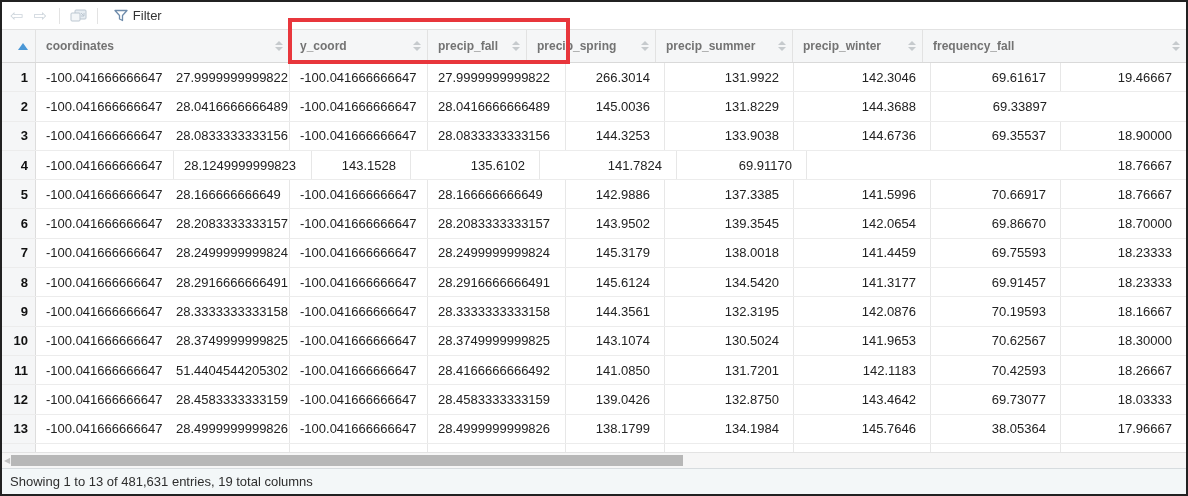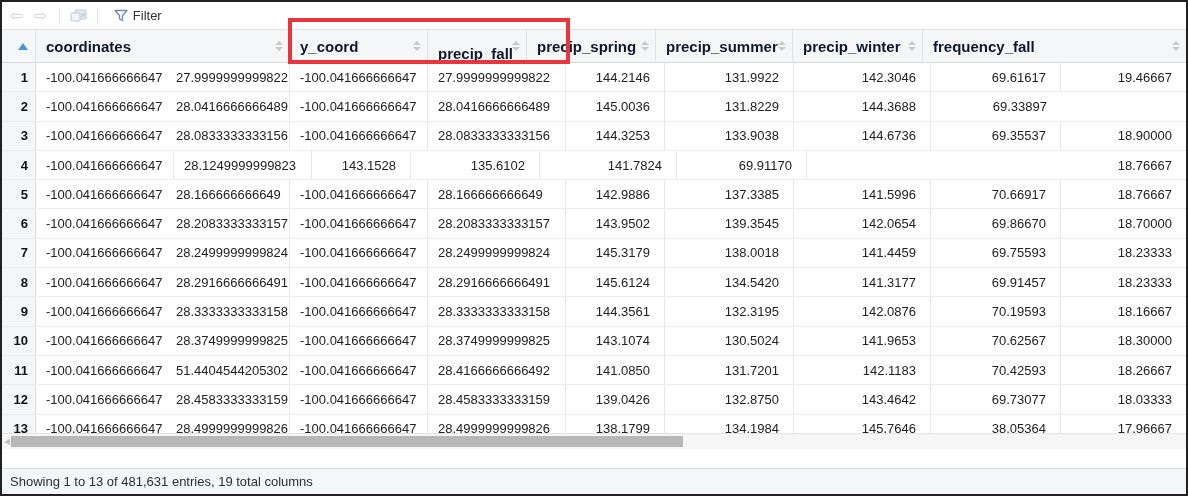--- a/index.html
+++ b/index.html
@@ -31,21 +31,21 @@
   
   .thead {
     height:33px; flex:0 0 33px;
     background:#f5f6f7;
     border-bottom:1px solid #d9d9d9;
     display:flex;
   }
   .th {
     position:relative;
     display:flex; align-items:center;
-    font-size:15px; font-weight:bold; color:#0f172a;
+    font-size:12px; font-weight:bold; color:#737373;
     padding-left:10px;
     border-right:1px solid #e2e2e2;
     cursor:pointer;
   }
   .th:last-child { border-right:none; }
   .rownum-h { justify-content:flex-end; padding-right:7px; padding-left:0; }
   .sort-asc {
     width:0; height:0;
     border-left:5px solid transparent; border-right:5px solid transparent;
     border-bottom:7px solid #4a97d6;
@@ -55,21 +55,21 @@
   .carets i { display:block; width:0; height:0;
               border-left:4px solid transparent; border-right:4px solid transparent; }
   .carets .up { border-bottom:4px solid #c6cacd; }
   .carets .dn { border-top:4px solid #c6cacd; }
 
   
   .rownum { width:34px; flex:0 0 34px; }
   .col0 { width:254px; flex:0 0 254px; }
   .col1 { width:138px; flex:0 0 138px; }
   .col2 { width:138px; flex:0 0 138px; }
-  .col3 { width:99px;  flex:0 0 99px;align-items:flex-end; }
+  .col3 { width:99px;  flex:0 0 99px; }
   .col4 { width:129px; flex:0 0 129px; }
   .col5 { width:137px; flex:0 0 137px; }
   .col6 { width:130px; flex:0 0 130px; }
   .col7 { flex:1 1 auto; }
 
   
   .tbody { flex:1 1 auto; overflow:hidden; background:#fff; }
   .tr { display:flex; height:29.3px; border-bottom:1px solid #ececec; background:#fff; }
   .td {
     display:flex; align-items:center;
@@ -111,21 +111,21 @@
     background:#b7b7b7; cursor:pointer;
   }
 
   
   .statusbar {
     height:26px; flex:0 0 26px;
     background:#f3f7f8;
     border-top:1px solid #d7dcdf;
     display:flex; align-items:center;
     padding-left:8px;
-    font-size:13px; color:#2e2e2e;margin-top:19px;
+    font-size:13px; color:#2e2e2e;
   }
 </style>
 </head>
 <body>
 
 <div class="viewer">
 
   <div class="toolbar">
     <span class="nav-arrow">⇦</span>
     <span class="nav-arrow">⇨</span>
@@ -202,21 +202,21 @@
         </span>
     </div>
   </div>
 
   <div class="tbody">
       <div class="tr">
         <div class="td rownum">1</div>
         <div class="td col0">-100.041666666647 27.9999999999822</div>
         <div class="td col1">-100.041666666647</div>
         <div class="td col2">27.9999999999822</div>
-        <div class="td col3">144.2146</div>
+        <div class="td col3">266.3014</div>
         <div class="td col4">131.9922</div>
         <div class="td col5">142.3046</div>
         <div class="td col6">69.61617</div>
         <div class="td col7">19.46667</div>
       </div>
       <div class="tr">
         <div class="td rownum">2</div>
         <div class="td col0">-100.041666666647 28.0416666666489</div>
         <div class="td col1">-100.041666666647</div>
         <div class="td col2">28.0416666666489</div>

